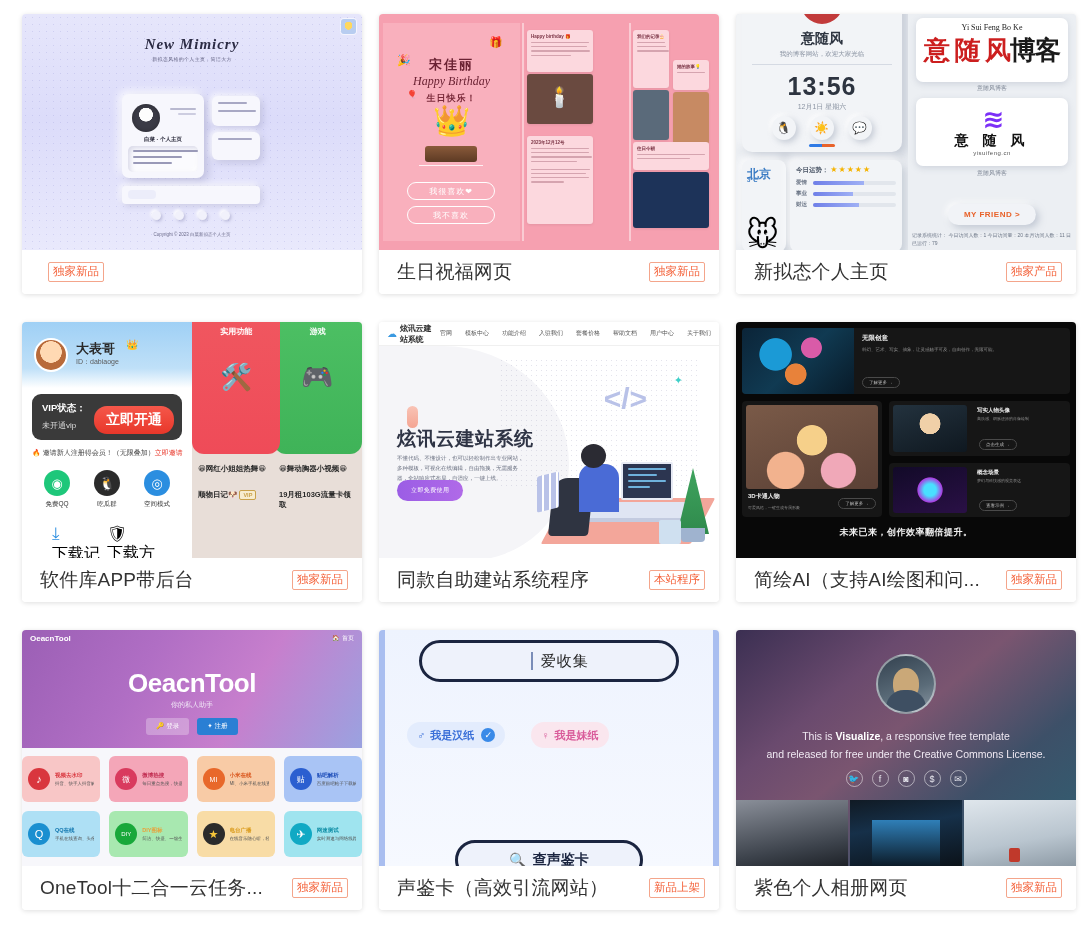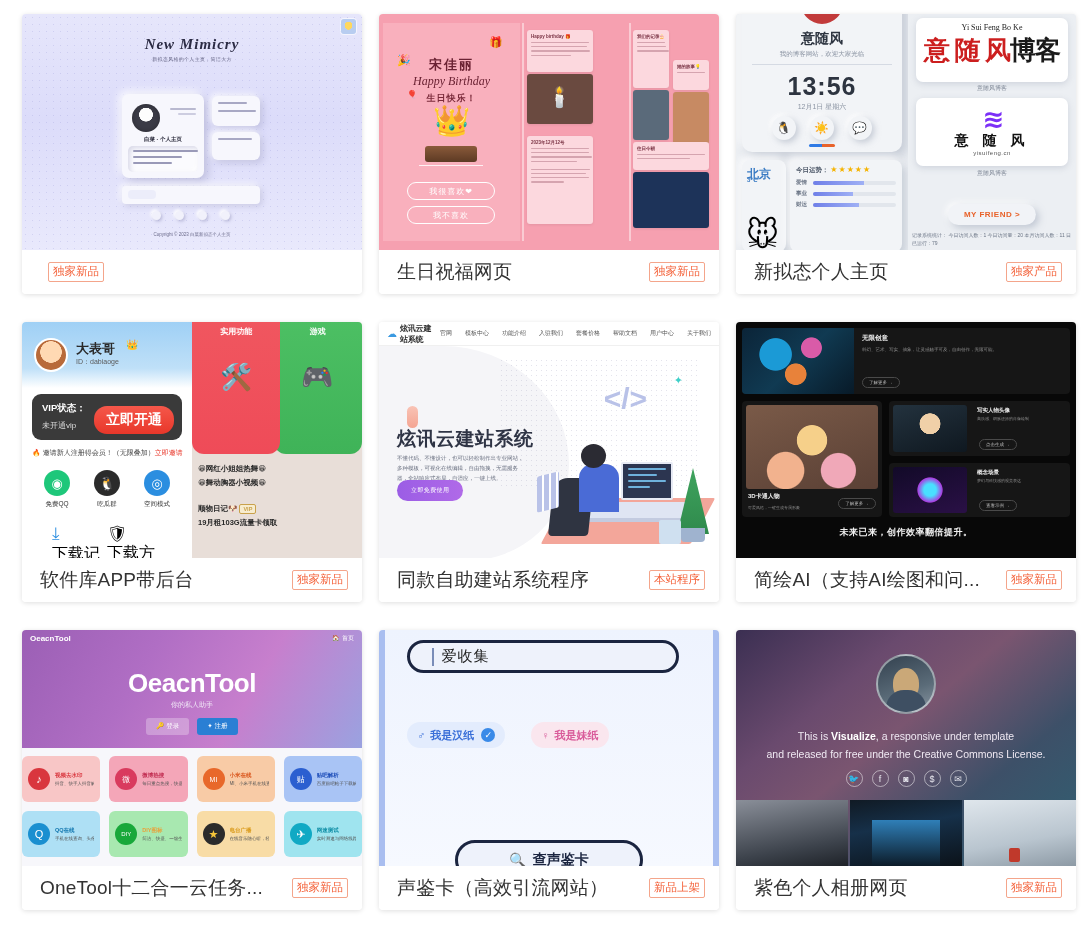--- a/index.html
+++ b/index.html
@@ -275,21 +275,21 @@
   .t4 .icons .it { display:flex; flex-direction:column; align-items:center; gap:4px; width:44px;}
   .t4 .icons .sq { width:26px; height:26px; border-radius:50%; display:flex; align-items:center; justify-content:center; font-size:13px; color:#fff;}
   .t4 .icons .lb { font-size:6.5px; color:#333;}
   .t4 .icons2 { position:absolute; left:0; right:0; top:202px; display:flex; justify-content:space-around; padding:0 30px;}
   .t4 .tile { position:absolute; top:0; width:52%; height:132px; border-radius:0 0 12px 12px; }
   .t4 .tileA { left:0; background:linear-gradient(180deg,#f0565f,#ef4b58); }
   .t4 .tileB { right:0; background:linear-gradient(180deg,#4cbf63,#3fb358); }
   .t4 .tile .cap { position:absolute; left:0; right:0; top:4px; text-align:center; font-size:8px; color:#fff; font-weight:bold;}
   .t4 .tile .ic { position:absolute; left:0; right:0; top:40px; text-align:center; font-size:26px;}
   .t4 .rlist { position:absolute; left:0; right:0; top:142px; padding:0 6px; }
-  .t4 .rrow { display:flex; justify-content:space-between; font-size:7.5px; color:#2a2a2a; font-weight:bold; margin-bottom:16px; gap:4px;flex-direction:column;}
+  .t4 .rrow { display:flex; justify-content:space-between; font-size:7.5px; color:#2a2a2a; font-weight:bold; margin-bottom:16px; gap:4px;}
   .t4 .rrow span { flex:1; }
   .t4 .vipTag { display:inline-block; border:1px solid #c9a14b; color:#c9a14b; font-size:5.5px; padding:1px 3px; border-radius:2px; background:#f7eccf;}
 
   
   .t5 { background:#fff; }
   .t5 .nav { position:absolute; left:0; right:0; top:0; height:24px; background:#fff;
     border-bottom:1px solid #f0f0f0; display:flex; align-items:center; padding:0 8px; gap:13px;}
   .t5 .logo { display:flex; align-items:center; gap:3px; }
   .t5 .cloud { font-size:10px; color:#3b9ae1; }
   .t5 .ltxt { font-size:8px; font-weight:bold; color:#2b2b2b; letter-spacing:-.2px; }
@@ -380,23 +380,23 @@
      font-size:11px; color:#fff; flex:0 0 22px;}
   .t7 .tile .tx { min-width:0;}
   .t7 .tile .tt { font-size:5.5px; font-weight:bold; white-space:nowrap; overflow:hidden;}
   .t7 .tile .td { font-size:4.5px; color:#555; white-space:nowrap; overflow:hidden; margin-top:2px;}
 
   
   .t8 { background:linear-gradient(180deg,#eef3fe,#f6f9ff); }
   .t8 .edgeL, .t8 .edgeR { position:absolute; top:0; bottom:0; width:6px; background:#a9bef0;}
   .t8 .edgeL{left:0;} .t8 .edgeR{right:0;}
   .t8 .searchBox {
-    position:absolute; left:28px; right:40px; top:10px; height:33px;
+    position:absolute; left:40px; right:40px; top:10px; height:42px;
     border:3px solid #1b2540; border-radius:21px; background:#eef2fb;
-    display:flex; align-items:center; padding-left:22px;
+    display:flex; align-items:center; padding-left:22px;justify-content:center;
   }
   .t8 .searchBox .cursor { width:1.5px; height:18px; background:#7a8db8; margin-right:8px;}
   .t8 .searchBox .txt { font-size:15px; color:#222; letter-spacing:1px;}
   .t8 .pillRow { position:absolute; left:28px; right:28px; top:92px; display:flex; gap:26px;}
   .t8 .gp { height:26px; border-radius:13px; display:flex; align-items:center; gap:5px; padding:0 10px; font-size:11px; font-weight:bold;}
   .t8 .gpM { background:#e3ecfd; color:#3a6fd8; }
   .t8 .gpF { background:#fae6ee; color:#d95b9a; }
   .t8 .gpM .check { width:14px; height:14px; border-radius:50%; background:#3a8ae8; color:#fff; font-size:9px;
      display:flex; align-items:center; justify-content:center; margin-left:2px;}
   .t8 .bottomBtn { position:absolute; left:76px; right:76px; bottom:-14px; height:40px;
@@ -870,21 +870,21 @@
       <div class="badge">新品上架</div>
     </div>
   </div>
 
   <div class="card">
     <div class="thumb t9">
       <div class="av">
         <div class="hair"></div>
         <div class="body"></div>
       </div>
-      <div class="l1"><span>This is </span><b>Visualize</b><span>, a responsive under template</span></div>
+      <div class="l1"><span>This is </span><b>Visualize</b><span>, a responsive free template</span></div>
       <div class="l2">and released for free under the Creative Commons License.</div>
       <div class="socs">
         <span>🐦</span>
         <span>f</span>
         <span>◙</span>
         <span>$</span>
         <span>✉</span>
       </div>
       <div class="strip">
         <div class="s1"></div>

